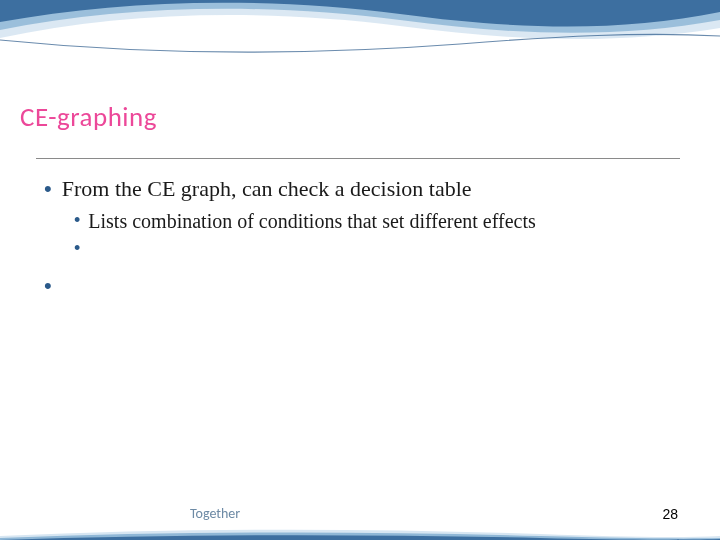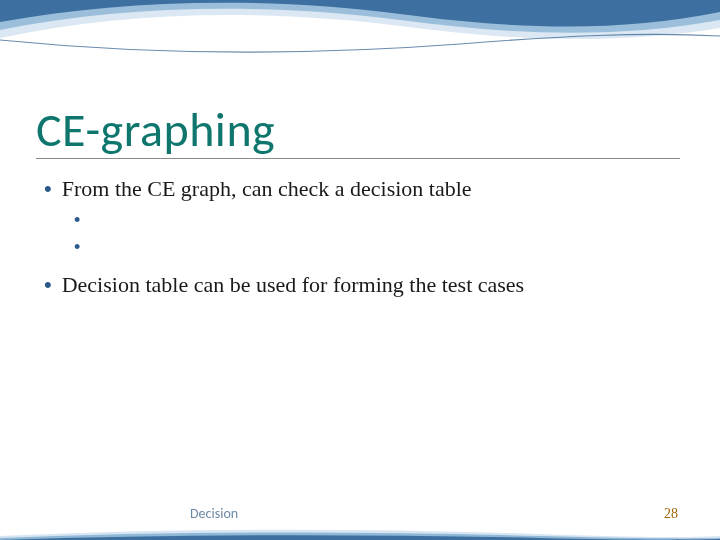--- a/index.html
+++ b/index.html
@@ -17,26 +17,26 @@
   }
   .top-decor {
     position: absolute;
     top: 0; left: 0; right: 0;
     height: 62px;
     overflow: hidden;
   }
   .top-decor svg { width: 100%; height: 100%; display: block; }
   .title {
     position: absolute;
-    left: 36px;
+    left: 20px;
     top: 100px;
     font-family: Calibri, 'Segoe UI', Arial, sans-serif;
-    font-size: 48px;
+    font-size: 27px;
     font-weight: 400;
-    color: #0f766e;
+    color: #ec4899;
     letter-spacing: 0.5px;
   }
   .title-underline {
     position: absolute;
     left: 36px;
     right: 40px;
     top: 158px;
     height: 1px;
     background: #8a8a8a;
   }
@@ -81,23 +81,23 @@
     left: 190px;
     bottom: 18px;
     font-family: Calibri, 'Segoe UI', Arial, sans-serif;
     font-size: 14px;
     color: #6d8aa5;
   }
   .footer-right {
     position: absolute;
     right: 42px;
     bottom: 18px;
-    font-family: Liberation Serif, serif;
+    font-family: Liberation Sans, sans-serif;
     font-size: 14px;
-    color: #a16207;
+    color: #000000;
   }
   .bottom-decor {
     position: absolute;
     bottom: 0; left: 0; right: 0;
     height: 14px;
     overflow: hidden;
   }
   .bottom-decor svg { width: 100%; height: 100%; display: block; }
 </style>
 </head>
@@ -117,31 +117,31 @@
   <div class="title">CE-graphing</div>
   <div class="title-underline"></div>
 
   <div class="body-area">
     <div class="lvl1">
       <span class="bullet">•</span>
       <span>From the CE graph, can check a decision table</span>
     </div>
     <div class="lvl2">
       <span class="bullet">•</span>
+      <span>Lists combination of conditions that set different effects</span>
     </div>
     <div class="lvl2">
       <span class="bullet">•</span>
     </div>
     <div class="lvl1" style="margin-top:10px;">
       <span class="bullet">•</span>
-      <span>Decision table can be used for forming the test cases</span>
     </div>
   </div>
 
-  <div class="footer-left">Decision</div>
+  <div class="footer-left">Together</div>
   <div class="footer-right">28</div>
 
   <div class="bottom-decor">
     <svg viewBox="0 0 720 14" preserveAspectRatio="none">
       <path d="M0,10 C180,2 360,2 540,8 C620,11 680,12 720,10 L720,14 L0,14 Z" fill="#d7e6f2"></path>
       <path d="M0,12 C180,5 360,5 540,10 C620,12 680,13 720,12 L720,14 L0,14 Z" fill="#8fb7d6"></path>
       <path d="M0,14 C180,8 360,8 540,12 C620,14 680,14 720,13 L720,14 L0,14 Z" fill="#3d6fa0"></path>
     </svg>
   </div>
 

